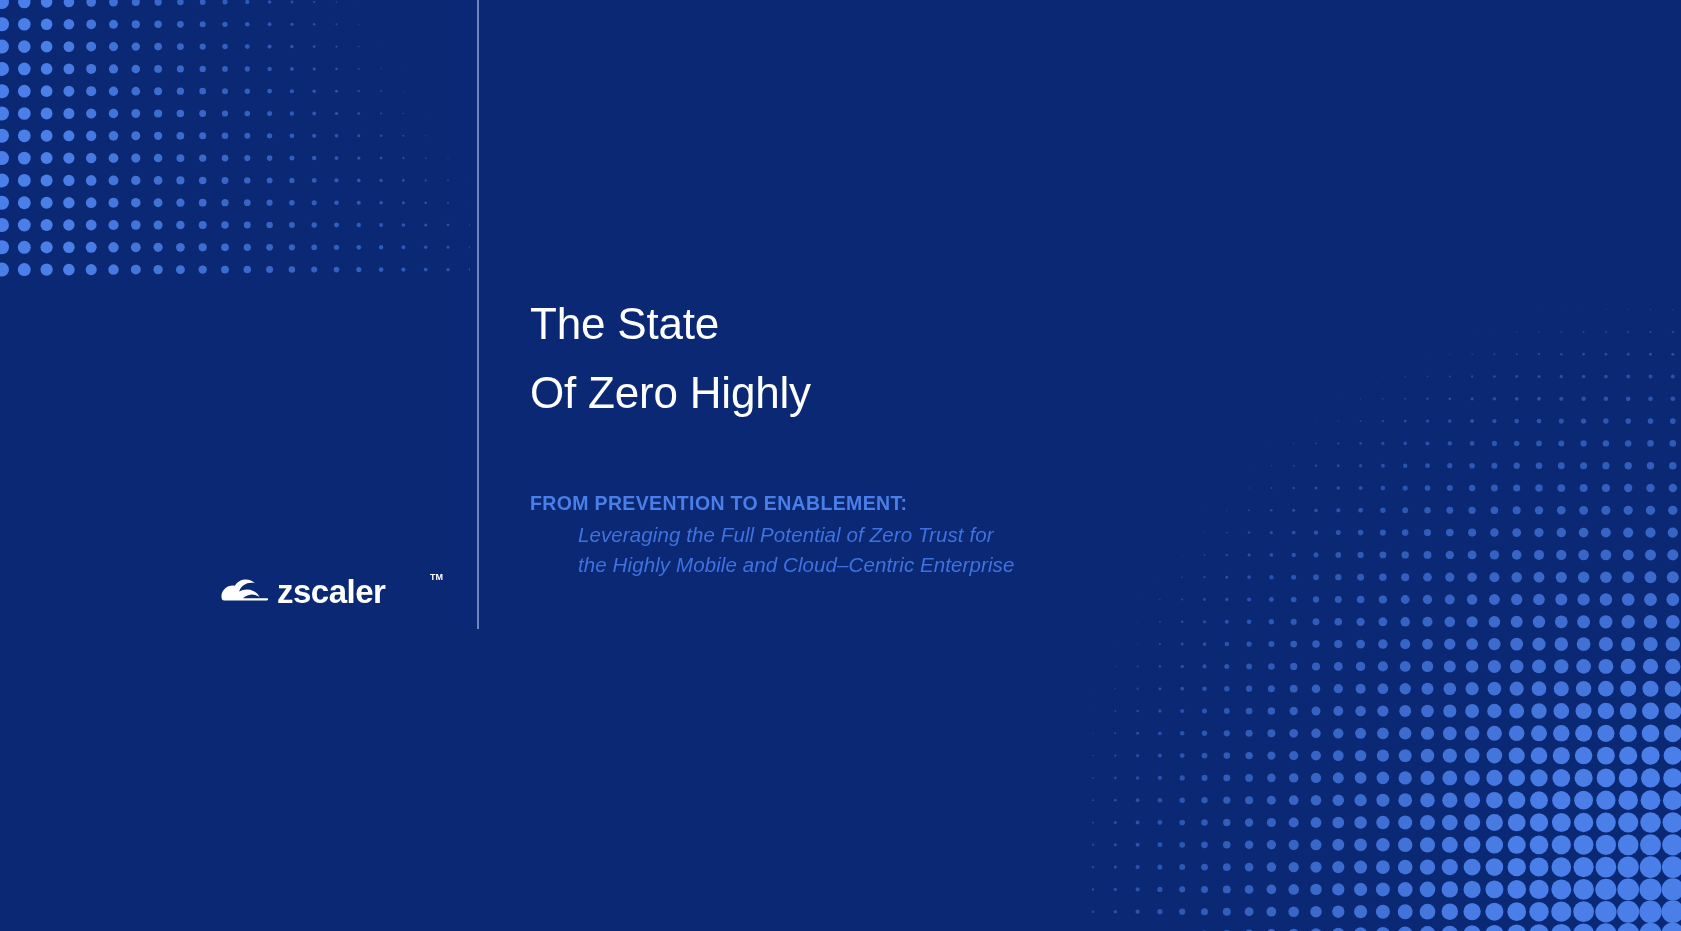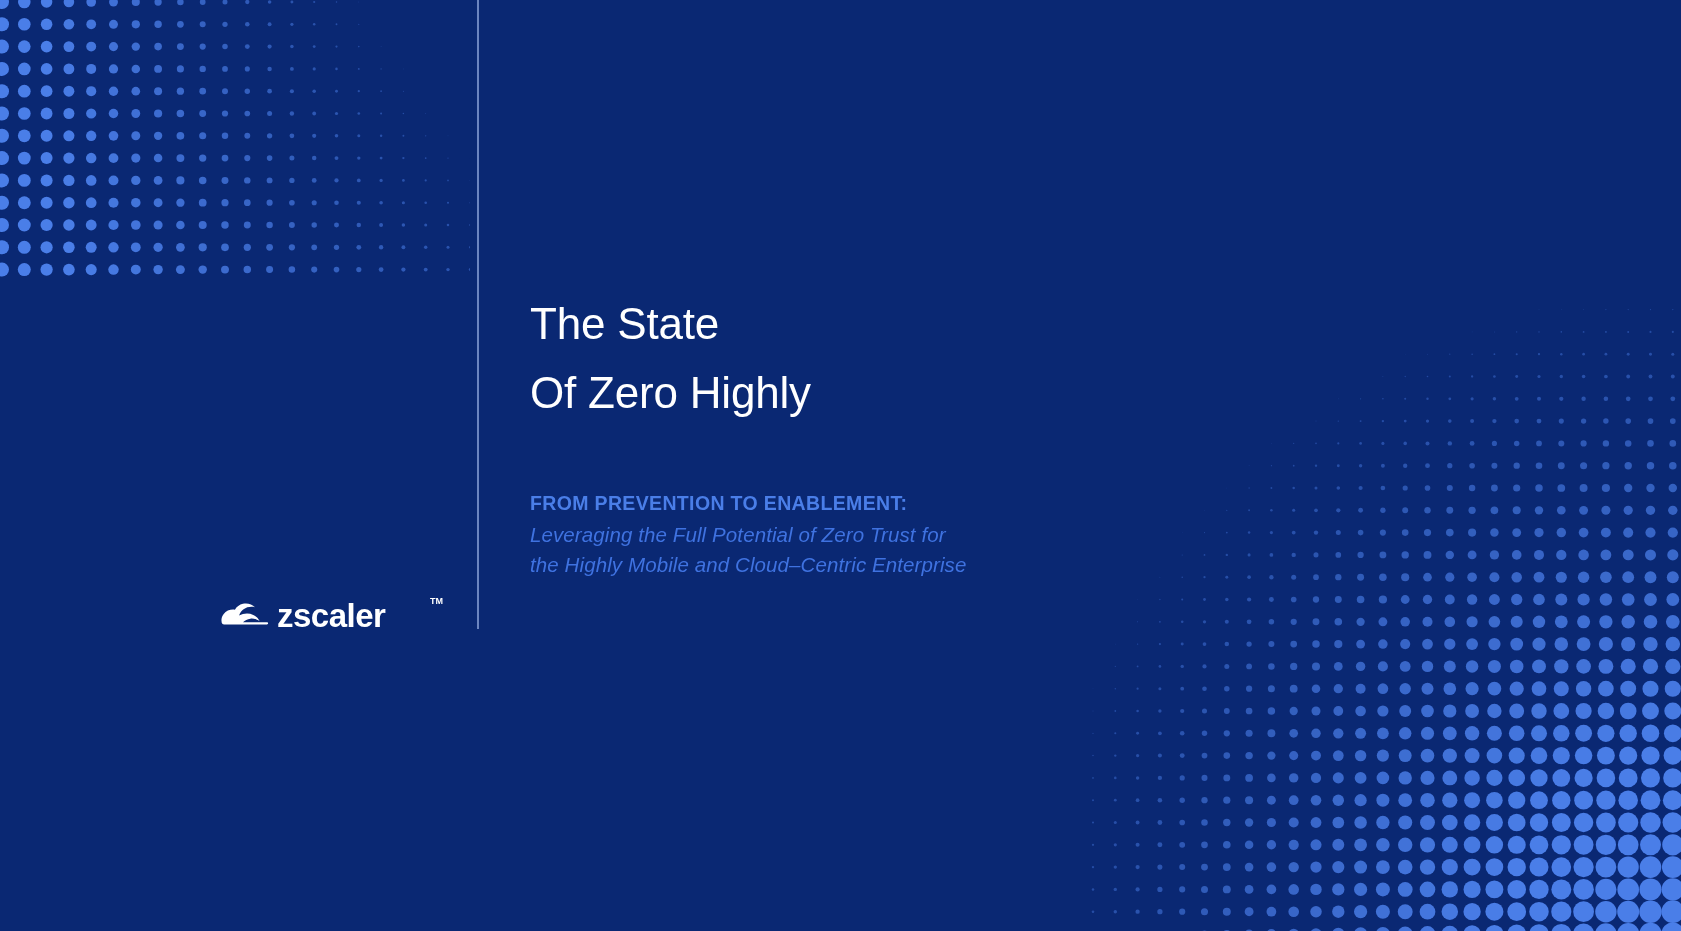--- a/index.html
+++ b/index.html
@@ -57,21 +57,21 @@
     top:0;
     width:1.5px;
     height:629px;
     background:rgba(190,210,255,0.55);
   }
 
   
   .logo {
     position:absolute;
     left:219px;
-    top:590px;
+    top:566px;
     width:232px;
     height:52px;
     text-decoration:underline;
   }
   .logo svg { display:block; width:100%; height:100%; }
 
   
   .headline-block {
     position:absolute;
     left:530px;
@@ -97,20 +97,21 @@
     letter-spacing:0.35px;
   }
 
   .subline {
     color:#3f72e0;
     font-size:20.5px;
     line-height:30px;
     font-style:italic;
     font-weight:400;
     letter-spacing:0.1px;
+    margin-left:48px;
   }
   .subline.first { margin-top:4px; }
 </style>
 </head>
 <body>
 
 <div id="cover">
 
   <div class="halftone-tl">
     <svg width="470" height="279" viewBox="0 0 470 279" xmlns="http://www.w3.org/2000/svg" aria-hidden="true">

